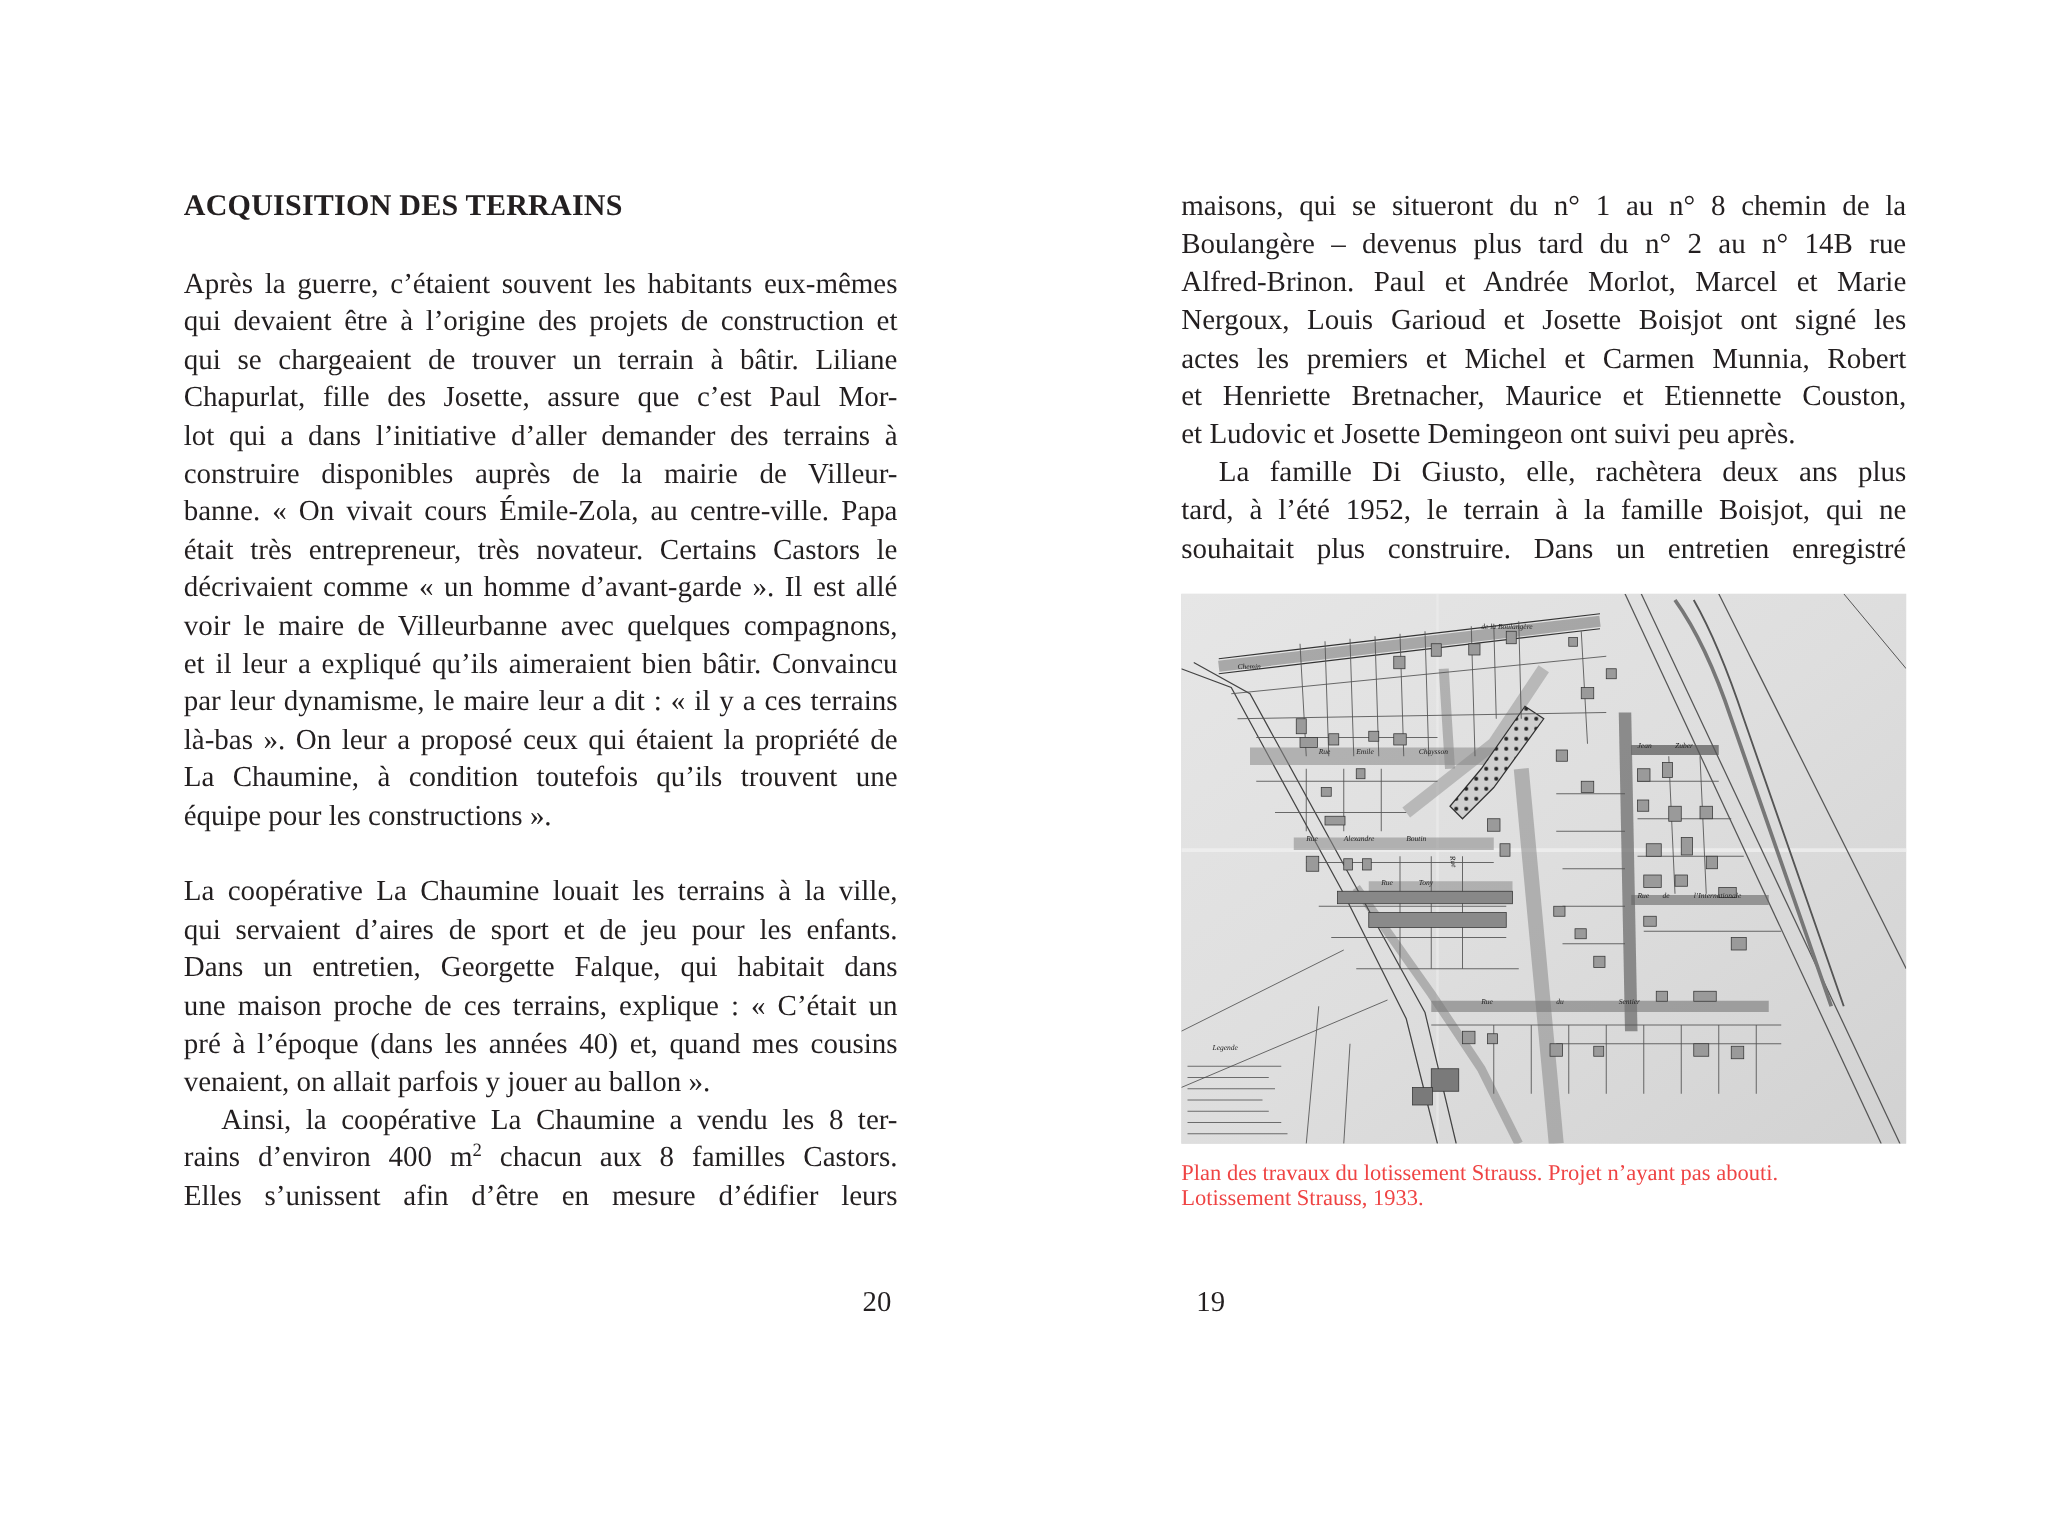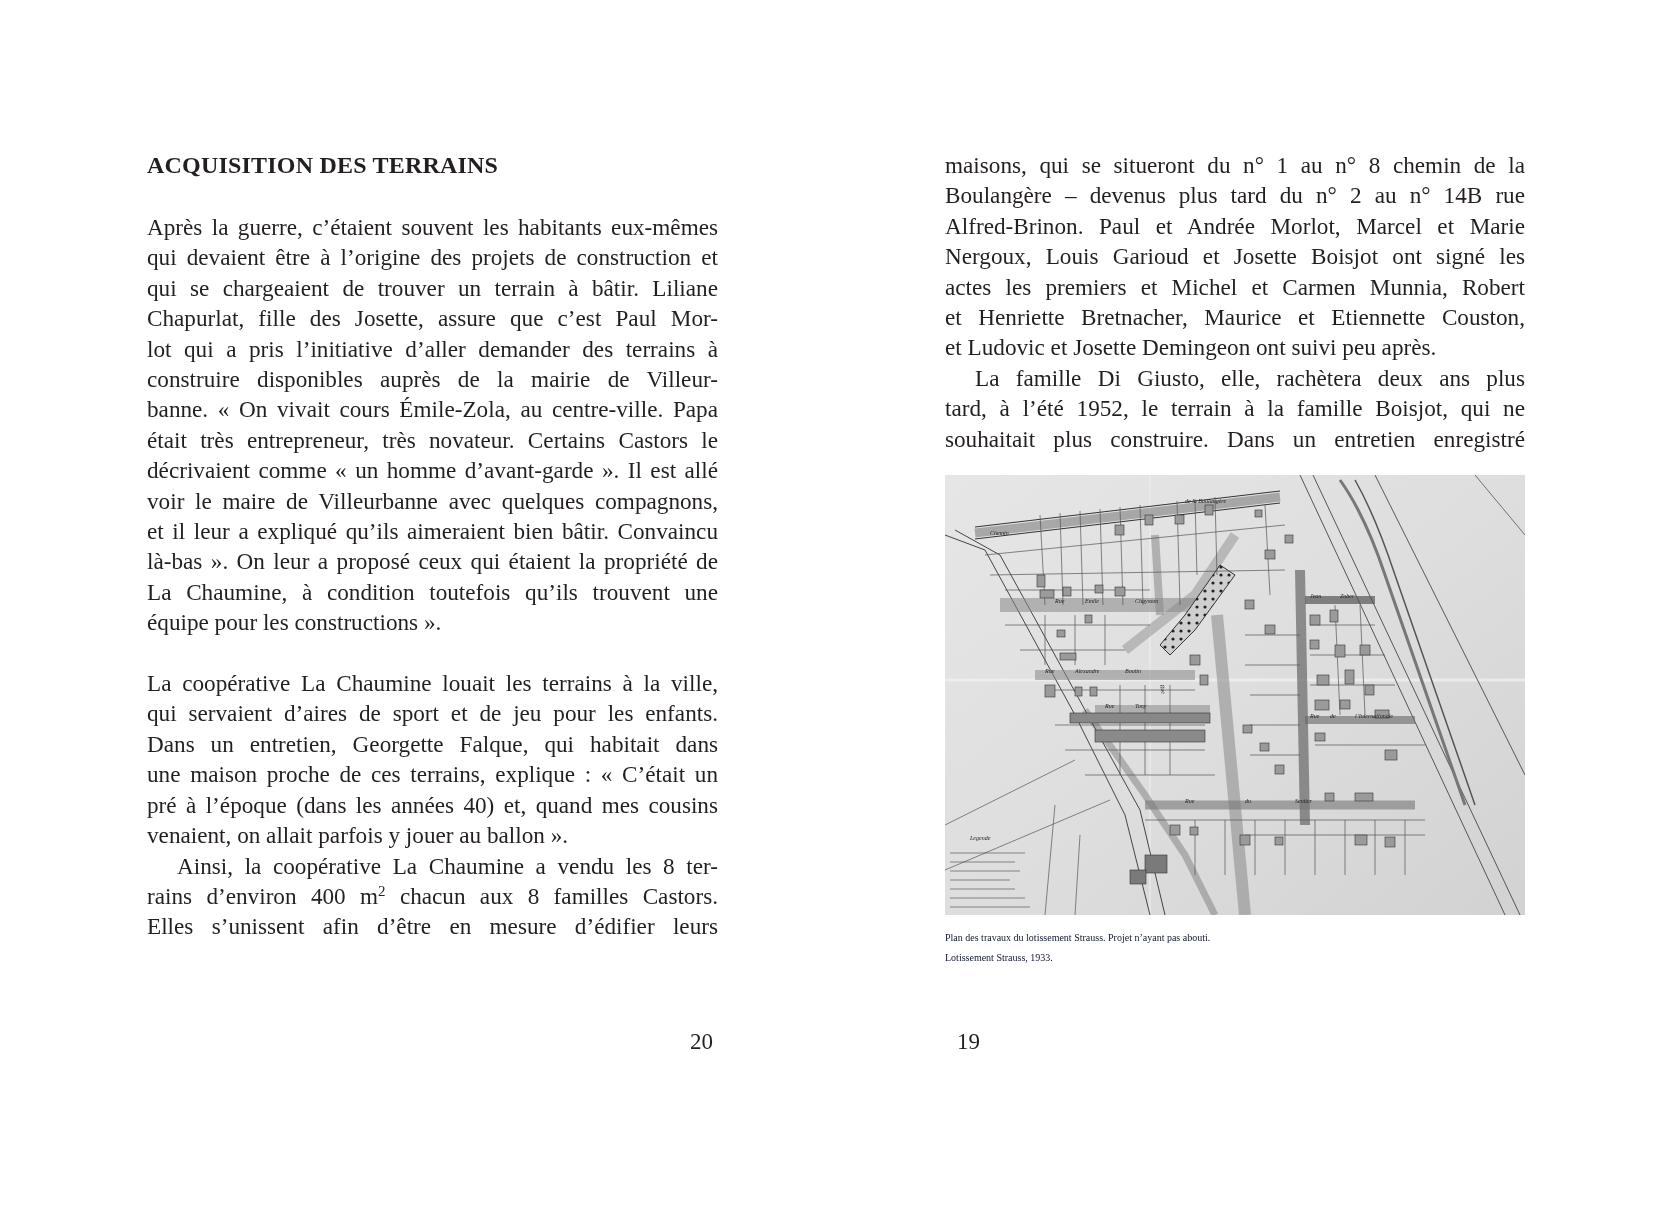--- a/index.html
+++ b/index.html
@@ -48,23 +48,23 @@
     width: 580px; height: 440px;
     background: #dcdcdc;
     overflow: hidden;
   }
   .figure svg { display: block; width: 100%; height: 100%; }
 
   .caption {
     position: absolute;
     left: 118px; top: 928px;
     width: 600px;
-    font-size: 10px;
+    font-size: 18px;
     line-height: 20px;
-    color: #0f172a;
+    color: #ef4444;
   }
   .caption span { display: block; }
 
   .folio {
     position: absolute;
     top: 1028px;
     font-size: 23px;
     line-height: 28px;
   }
   .folio-left { left: 690px; }
@@ -75,27 +75,28 @@
 
 <div class="page page-left">
   <div class="col left-col">
     <p class="heading">ACQUISITION DES TERRAINS</p>
 
     <p id="lp1">
         <span class="line">Après la guerre, c’étaient souvent les habitants eux-mêmes</span>
         <span class="line">qui devaient être à l’origine des projets de construction et</span>
         <span class="line">qui se chargeaient de trouver un terrain à bâtir. Liliane</span>
         <span class="line">Chapurlat, fille des Josette, assure que c’est Paul Mor-</span>
-        <span class="line">lot qui a pris l’initiative d’aller demander des terrains à</span>
+        <span class="line">lot qui a dans l’initiative d’aller demander des terrains à</span>
         <span class="line">construire disponibles auprès de la mairie de Villeur-</span>
         <span class="line">banne. « On vivait cours Émile-Zola, au centre-ville. Papa</span>
         <span class="line">était très entrepreneur, très novateur. Certains Castors le</span>
         <span class="line">décrivaient comme « un homme d’avant-garde ». Il est allé</span>
         <span class="line">voir le maire de Villeurbanne avec quelques compagnons,</span>
         <span class="line">et il leur a expliqué qu’ils aimeraient bien bâtir. Convaincu</span>
+        <span class="line">par leur dynamisme, le maire leur a dit : « il y a ces terrains</span>
         <span class="line">là-bas ». On leur a proposé ceux qui étaient la propriété de</span>
         <span class="line">La Chaumine, à condition toutefois qu’ils trouvent une</span>
         <span class="line last">équipe pour les constructions ».</span>
       </p>
 
     <p class="gap" id="lp2">
         <span class="line">La coopérative La Chaumine louait les terrains à la ville,</span>
         <span class="line">qui servaient d’aires de sport et de jeu pour les enfants.</span>
         <span class="line">Dans un entretien, Georgette Falque, qui habitait dans</span>
         <span class="line">une maison proche de ces terrains, explique : « C’était un</span>

